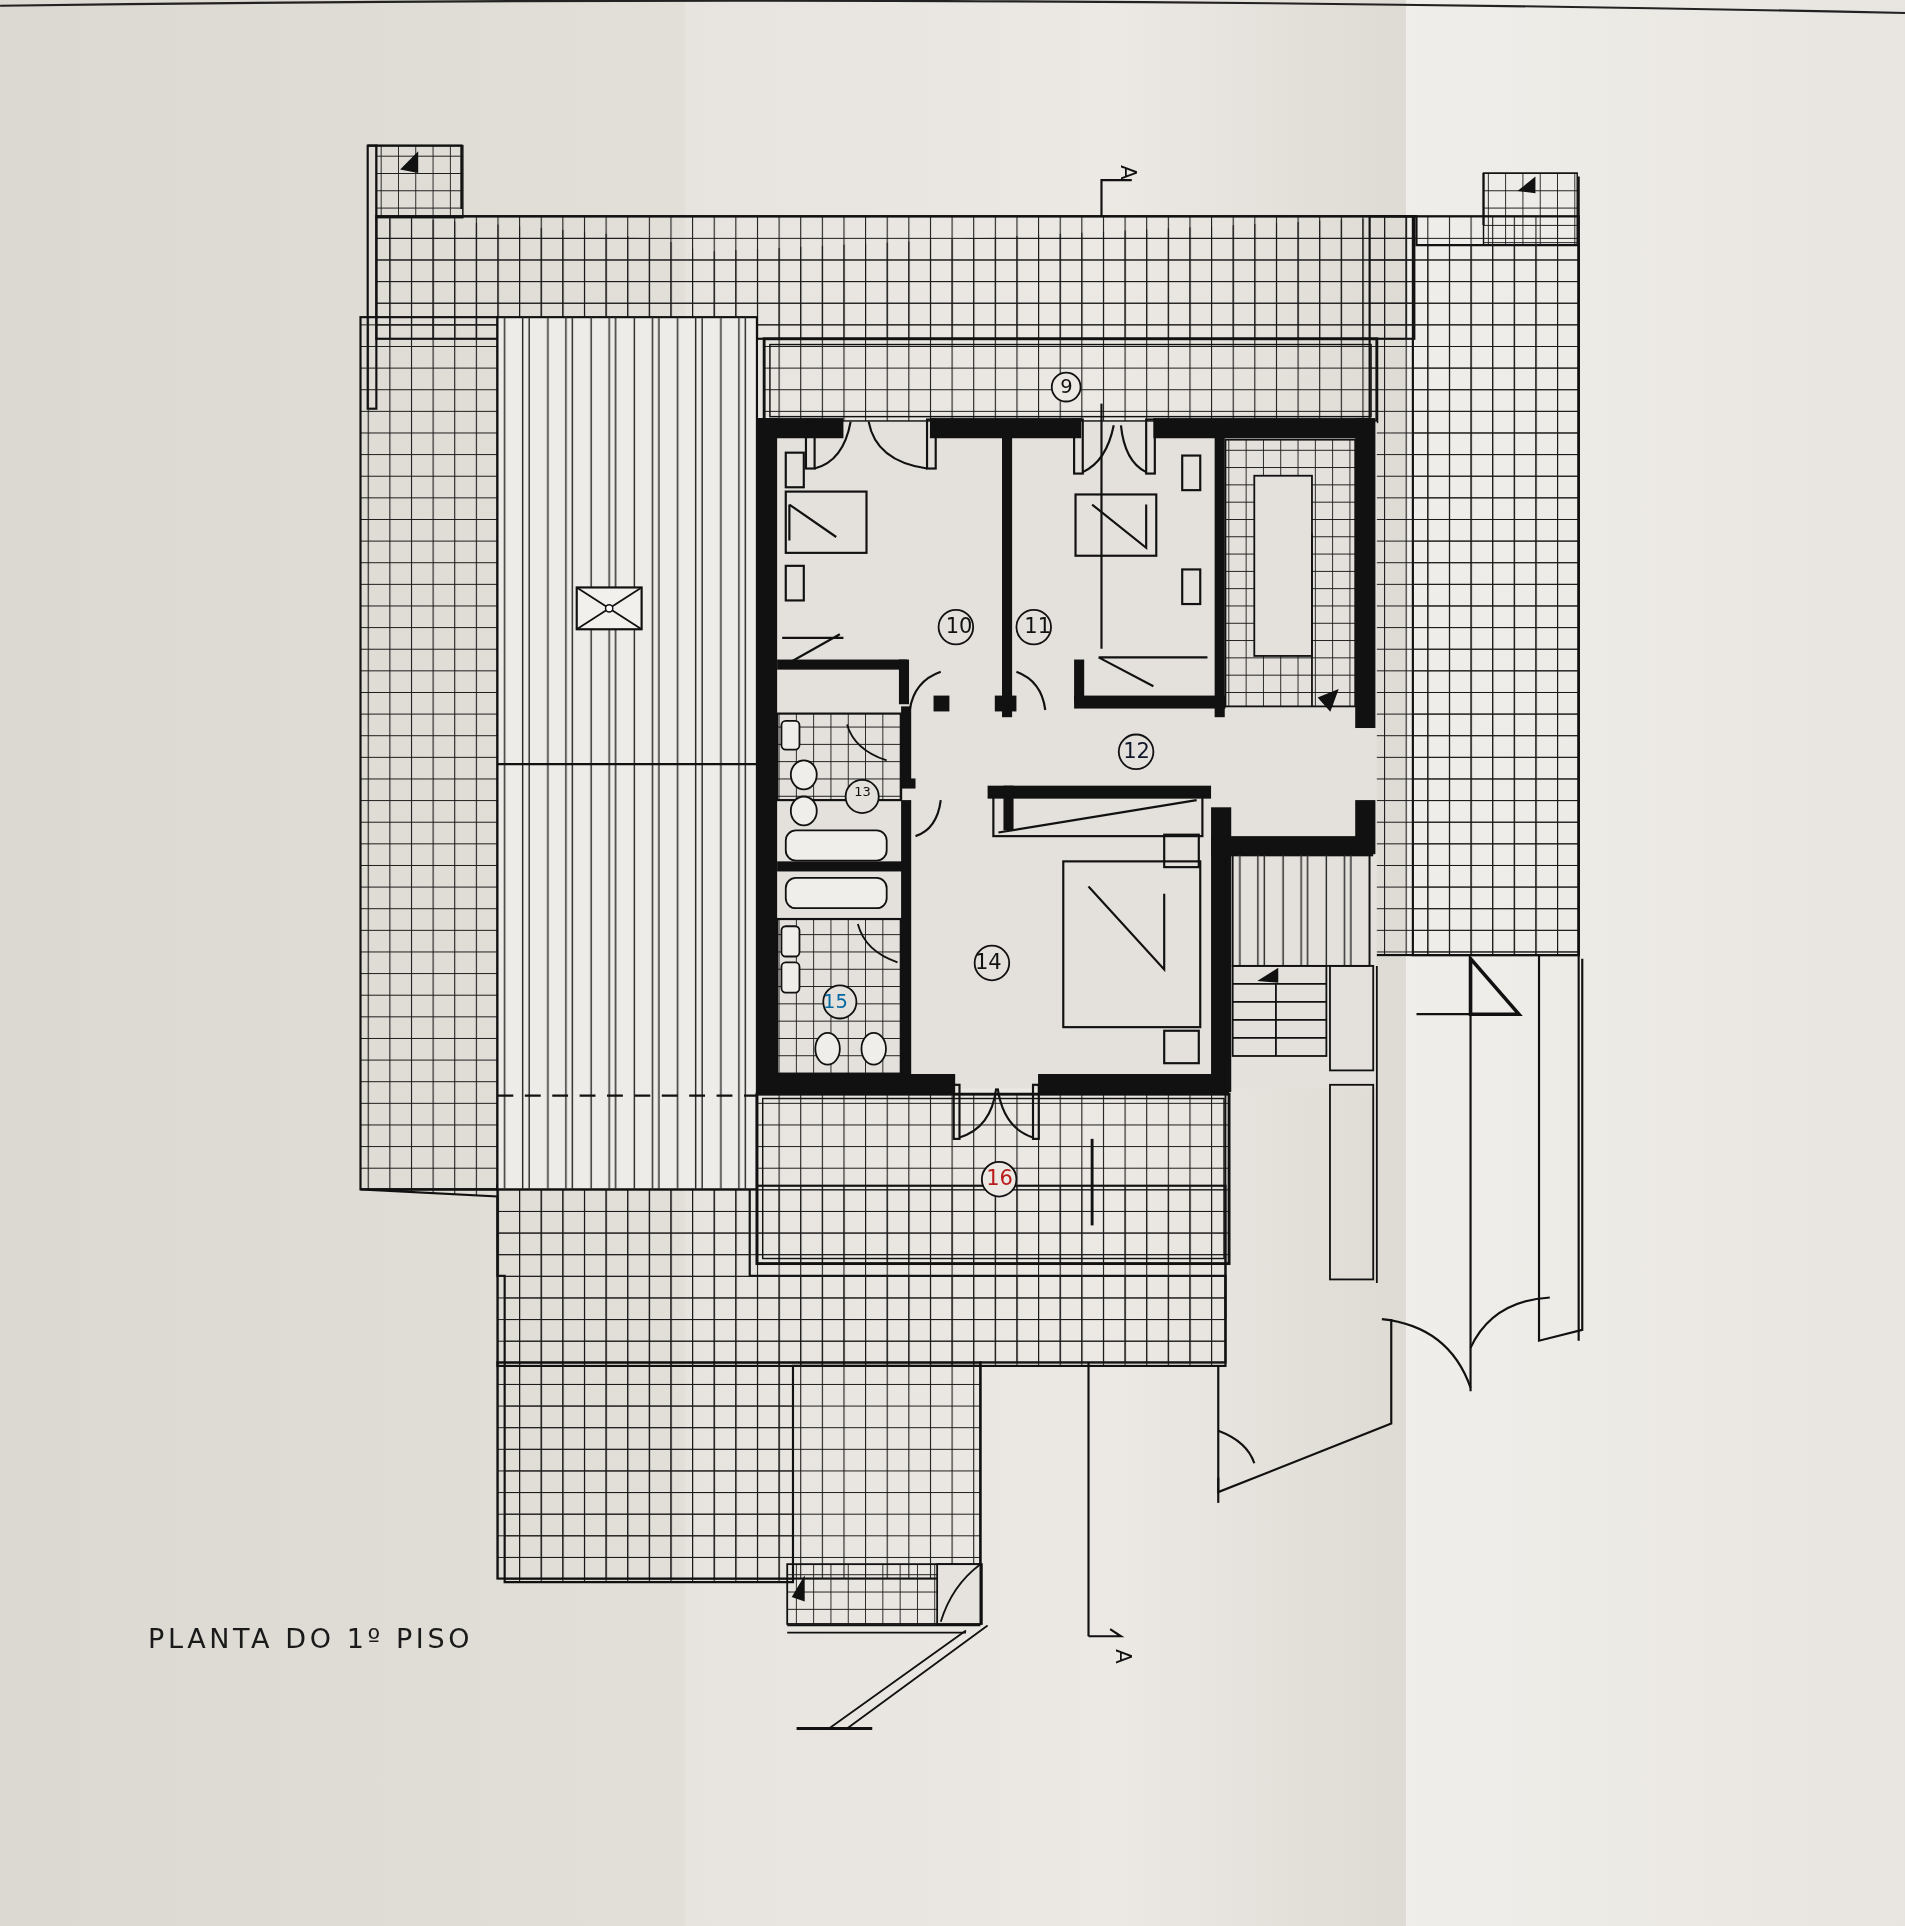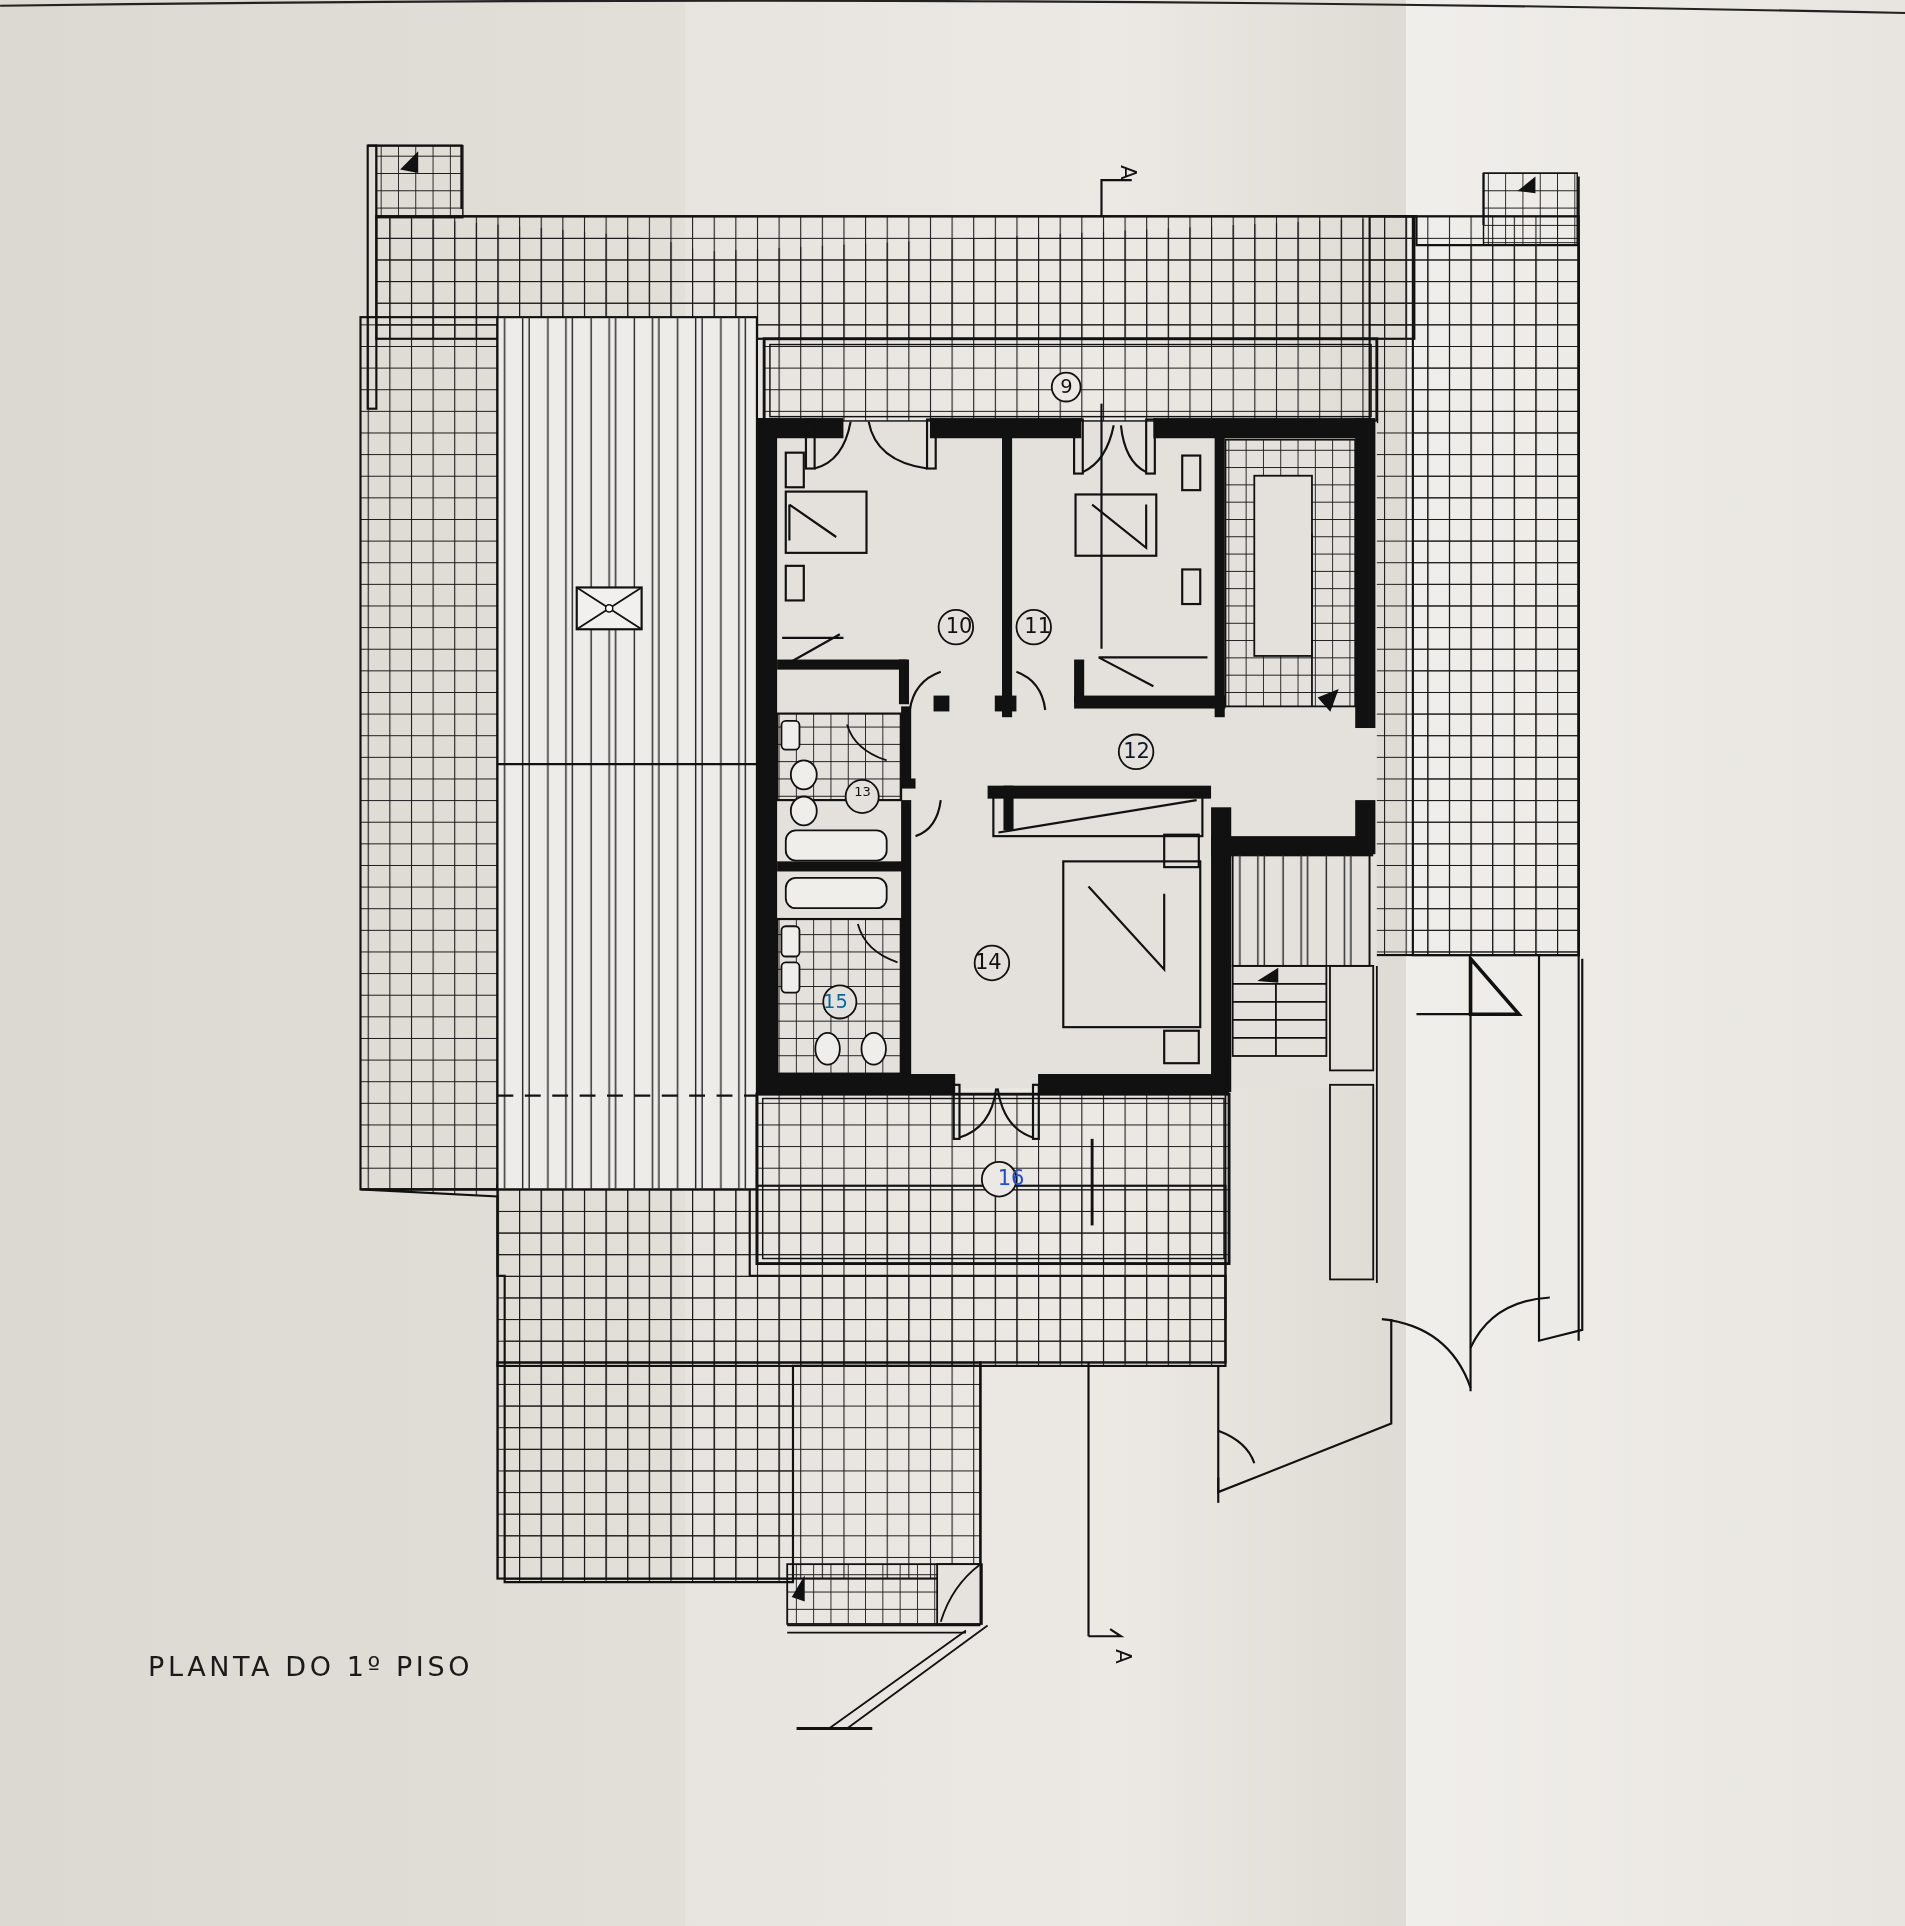--- a/index.html
+++ b/index.html
@@ -3,21 +3,21 @@
 <meta charset="utf-8">
 <style>
   html,body{margin:0;padding:0;}
   body{width:1906px;height:1926px;background:#dcd8d2;overflow:hidden;position:relative;font-family:"DejaVu Sans",sans-serif;}
   .paper{position:absolute;left:0;top:0;width:1906px;height:1926px;}
   .panel-left{position:absolute;left:0;top:0;width:685px;height:1926px;background:linear-gradient(90deg,#dcd8d2,#e2ded8);}
   .panel-mid{position:absolute;left:685px;top:0;width:721px;height:1926px;background:linear-gradient(90deg,#e7e4df,#ece9e4 60%,#dedad4);}
   .panel-right{position:absolute;left:1406px;top:0;width:500px;height:1926px;background:linear-gradient(90deg,#f0eeea,#e8e5e0);}
   svg{position:absolute;left:0;top:0;}
   .lbl{font-family:"DejaVu Sans",sans-serif;}
-  .title{position:absolute;left:148px;top:1623px;font-size:27px;letter-spacing:3.6px;color:#1a1a1a;font-family:"DejaVu Sans",sans-serif;margin-top:28px;}
+  .title{position:absolute;left:148px;top:1623px;font-size:27px;letter-spacing:3.6px;color:#1a1a1a;font-family:"DejaVu Sans",sans-serif;}
 </style>
 </head>
 <body>
 
 <div class="paper">
   <div class="panel-left"></div>
   <div class="panel-mid"></div>
   <div class="panel-right"></div>
 </div>
 
@@ -252,19 +252,19 @@
   </g>
 </svg>
 
 <div style="position:absolute;left:1055px;top:375px;width:23px;text-align:center;font-size:19.5px;color:#111;">9</div>
 <div style="position:absolute;left:939px;top:614px;width:40px;text-align:center;font-size:21px;color:#111;">10</div>
 <div style="position:absolute;left:1016px;top:614px;width:35px;text-align:right;font-size:21px;color:#111;">11</div>
 <div style="position:absolute;left:1119px;top:739px;width:35px;text-align:center;font-size:21px;color:#0f172a;">12</div>
 <div style="position:absolute;left:846px;top:784px;width:33px;text-align:center;font-size:13px;color:#111;">13</div>
 <div style="position:absolute;left:975px;top:950px;width:35px;font-size:21px;color:#111;">14</div>
 <div style="position:absolute;left:823px;top:990px;width:33px;font-size:19.5px;color:#0369a1;">15</div>
-<div style="position:absolute;left:982px;top:1166px;width:58px;text-align:center;font-size:21px;color:#1d4ed8;">16</div>
+<div style="position:absolute;left:982px;top:1166px;width:35px;text-align:center;font-size:21px;color:#b91c1c;">16</div>
 
 <div style="position:absolute;left:1121px;top:160px;font-size:21.6px;color:#111;transform:rotate(90deg);">A</div>
 <div style="position:absolute;left:1116px;top:1644px;font-size:21.6px;color:#111;transform:rotate(90deg);">A</div>
 
 <div class="title">PLANTA DO 1º PISO</div>
 
 
 </body></html>

